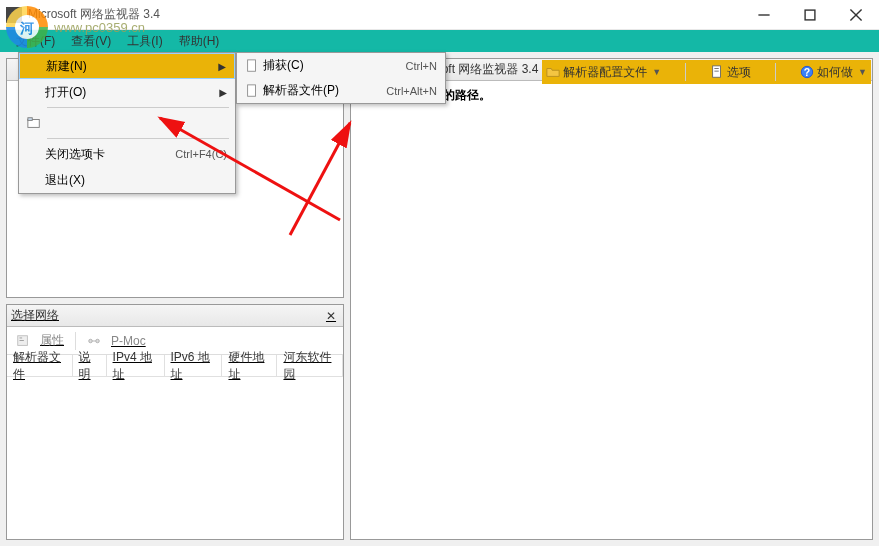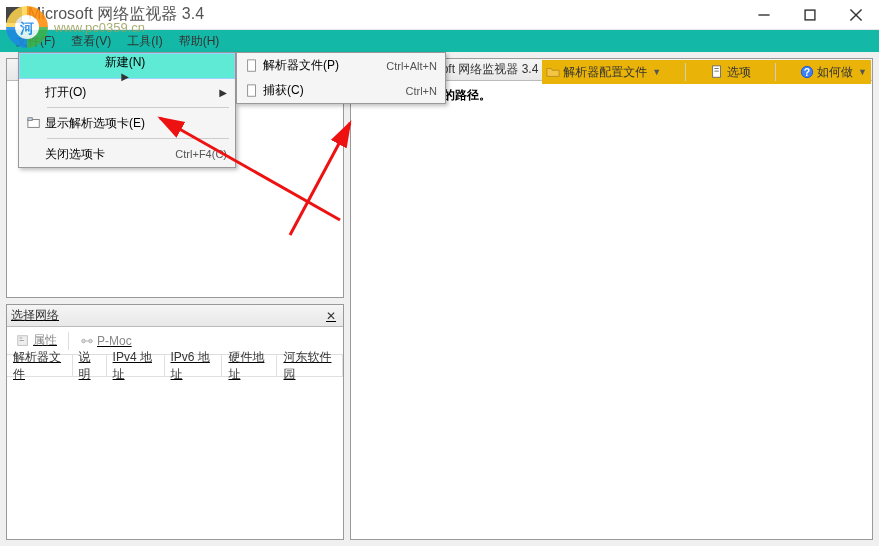--- a/index.html
+++ b/index.html
@@ -1,20 +1,20 @@
 <!DOCTYPE html>
 <html><head>
 <meta charset="utf-8">
 <style>
 * { margin: 0; padding: 0; box-sizing: border-box; font-family: "Microsoft YaHei", "Segoe UI", Tahoma, sans-serif; font-size: 12px; }
 body { width: 879px; height: 546px; background: #fff; overflow: hidden; position: relative; }
 
 .titlebar { height: 30px; background: #fff; border-bottom: 1px solid #e8e8e8; display: flex; align-items: center; padding-left: 6px; }
 .titlebar .app-icon { width: 16px; height: 16px; background: #444; margin-right: 6px; }
-.titlebar .title { flex: 1; color: #555; font-size: 16px; }
+.titlebar .title { flex: 1; color: #555; font-size: 12px; }
 .titlebar .winbtns { display: flex; }
 .titlebar .winbtn { width: 46px; height: 30px; display: flex; align-items: center; justify-content: center; color: #333; }
 
 .menubar { height: 22px; background: #14b8a6; display: flex; align-items: center; padding-left: 8px; }
 .menubar .mitem { padding: 2px 8px; color: #333; }
 
 .toolbar-right { position: absolute; top: 60px; right: 8px; height: 24px; display: flex; align-items: center; gap: 18px; background: #eab308; z-index: 5; }
 .toolbar-right .tbtn { display: flex; align-items: center; gap: 3px; padding: 2px 4px; color: #333; }
 .toolbar-right .sep { width: 1px; height: 18px; background: #ccc; margin: 0 2px; }
 .toolbar-right .drop { font-size: 9px; color: #555; margin-left: 2px; }
@@ -22,32 +22,32 @@
 .client { position: absolute; top: 52px; left: 0; right: 0; bottom: 0; background: #f0f0f0; display: flex; gap: 6px; padding: 6px; }
 .leftcol { width: 338px; display: flex; flex-direction: column; gap: 6px; }
 .panel { background: #fff; border: 1px solid #999; display: flex; flex-direction: column; }
 .panel-top { flex: 1; min-height: 240px; }
 .panel-hdr { height: 22px; background: linear-gradient(#f5f5f5,#e8e8e8); border-bottom: 1px solid #bbb; display: flex; align-items: center; padding: 0 4px; }
 .panel-hdr .ptitle { flex: 1; color: #333; }
 .panel-hdr .pclose { width: 16px; text-align: center; color: #333; cursor: pointer; }
 
 .panel-sel { height: 284px; text-decoration: underline; }
 .sel-toolbar { height: 28px; border-bottom: 1px solid #ddd; display: flex; align-items: center; padding: 0 6px; gap: 6px; color: #888; }
-.sel-toolbar .stbtn { display: flex; align-items: center; gap: 3px; padding: 2px 3px; }
+.sel-toolbar .stbtn { display: flex; align-items: center; gap: 10px; padding: 2px 3px; }
 .sel-toolbar .ssep { width: 1px; height: 18px; background: #ddd; margin: 0 2px; }
 .col-hdr { height: 22px; display: flex; align-items: center; border-bottom: 1px solid #e0e0e0; }
 .col-hdr .col { padding: 0 6px; border-right: 1px solid #e0e0e0; height: 100%; display: flex; align-items: center; color: #333; }
 
 .rightpanel { flex: 1; }
 .content { padding: 6px 8px; color: #000; font-weight: bold; }
 
 
 .file-menu { position: absolute; top: 52px; left: 18px; width: 218px; background: #f5f5f5; border: 1px solid #999; box-shadow: 2px 2px 4px rgba(0,0,0,0.25); z-index: 100; }
 .file-menu .row { height: 26px; display: flex; align-items: center; padding: 0 8px 0 4px; }
-.file-menu .row.hl { background: #5eead4; border: 1px solid #99d1ff; flex-direction: column; }
+.file-menu .row.hl { background: #eab308; border: 1px solid #99d1ff; }
 .file-menu .row .ico { width: 22px; display: flex; align-items: center; justify-content: center; }
 .file-menu .row .lbl { flex: 1; color: #000; }
 .file-menu .row .acc { color: #555; font-size: 11px; }
 .file-menu .row .arr { color: #333; font-size: 10px; }
 .file-menu .msep { height: 1px; background: #ccc; margin: 2px 6px 2px 28px; }
 
 .sub-menu { position: absolute; top: 52px; left: 236px; width: 210px; background: #f5f5f5; border: 1px solid #999; box-shadow: 2px 2px 4px rgba(0,0,0,0.25); z-index: 101; }
 .sub-menu .row { height: 25px; display: flex; align-items: center; padding: 0 8px 0 4px; }
 .sub-menu .row .ico { width: 22px; display: flex; align-items: center; justify-content: center; }
 .sub-menu .row .lbl { flex: 1; color: #000; }
@@ -192,48 +192,51 @@
     <span class="arr">▶</span>
   </div>
   <div class="msep"></div>
   <div class="row">
     <span class="ico">
       <svg class="ficon" viewBox="0 0 16 16">
           <rect x="1" y="4" width="13" height="9" fill="#fff" stroke="#777"></rect>
           <rect x="1" y="2" width="5" height="3" fill="#cde" stroke="#777"></rect>
         </svg>
     </span>
-    <span class="lbl">显示解析选项卡(E)</span>
   </div>
   <div class="msep"></div>
   <div class="row">
     <span class="ico"></span>
     <span class="lbl">关闭选项卡</span>
     <span class="acc">Ctrl+F4(C)</span>
+  </div>
+  <div class="row">
+    <span class="ico"></span>
+    <span class="lbl">退出(X)</span>
   </div>
 </div>
 
 <div class="sub-menu">
   <div class="row">
     <span class="ico">
       <svg class="ficon" viewBox="0 0 16 16">
           <rect x="3" y="1" width="9" height="13" fill="#fff" stroke="#888"></rect>
         </svg>
     </span>
-    <span class="lbl">解析器文件(P)</span>
-    <span class="acc">Ctrl+Alt+N</span>
+    <span class="lbl">捕获(C)</span>
+    <span class="acc">Ctrl+N</span>
   </div>
   <div class="row">
     <span class="ico">
       <svg class="ficon" viewBox="0 0 16 16">
           <rect x="3" y="1" width="9" height="13" fill="#fff" stroke="#888"></rect>
         </svg>
     </span>
-    <span class="lbl">捕获(C)</span>
-    <span class="acc">Ctrl+N</span>
+    <span class="lbl">解析器文件(P)</span>
+    <span class="acc">Ctrl+Alt+N</span>
   </div>
 </div>
 
 <div class="watermark">
   <div class="logo">
     <div class="circ">
         <span class="zh">河</span>
       </div>
     <div class="txt">
       <div class="url">www.pc0359.cn</div>

